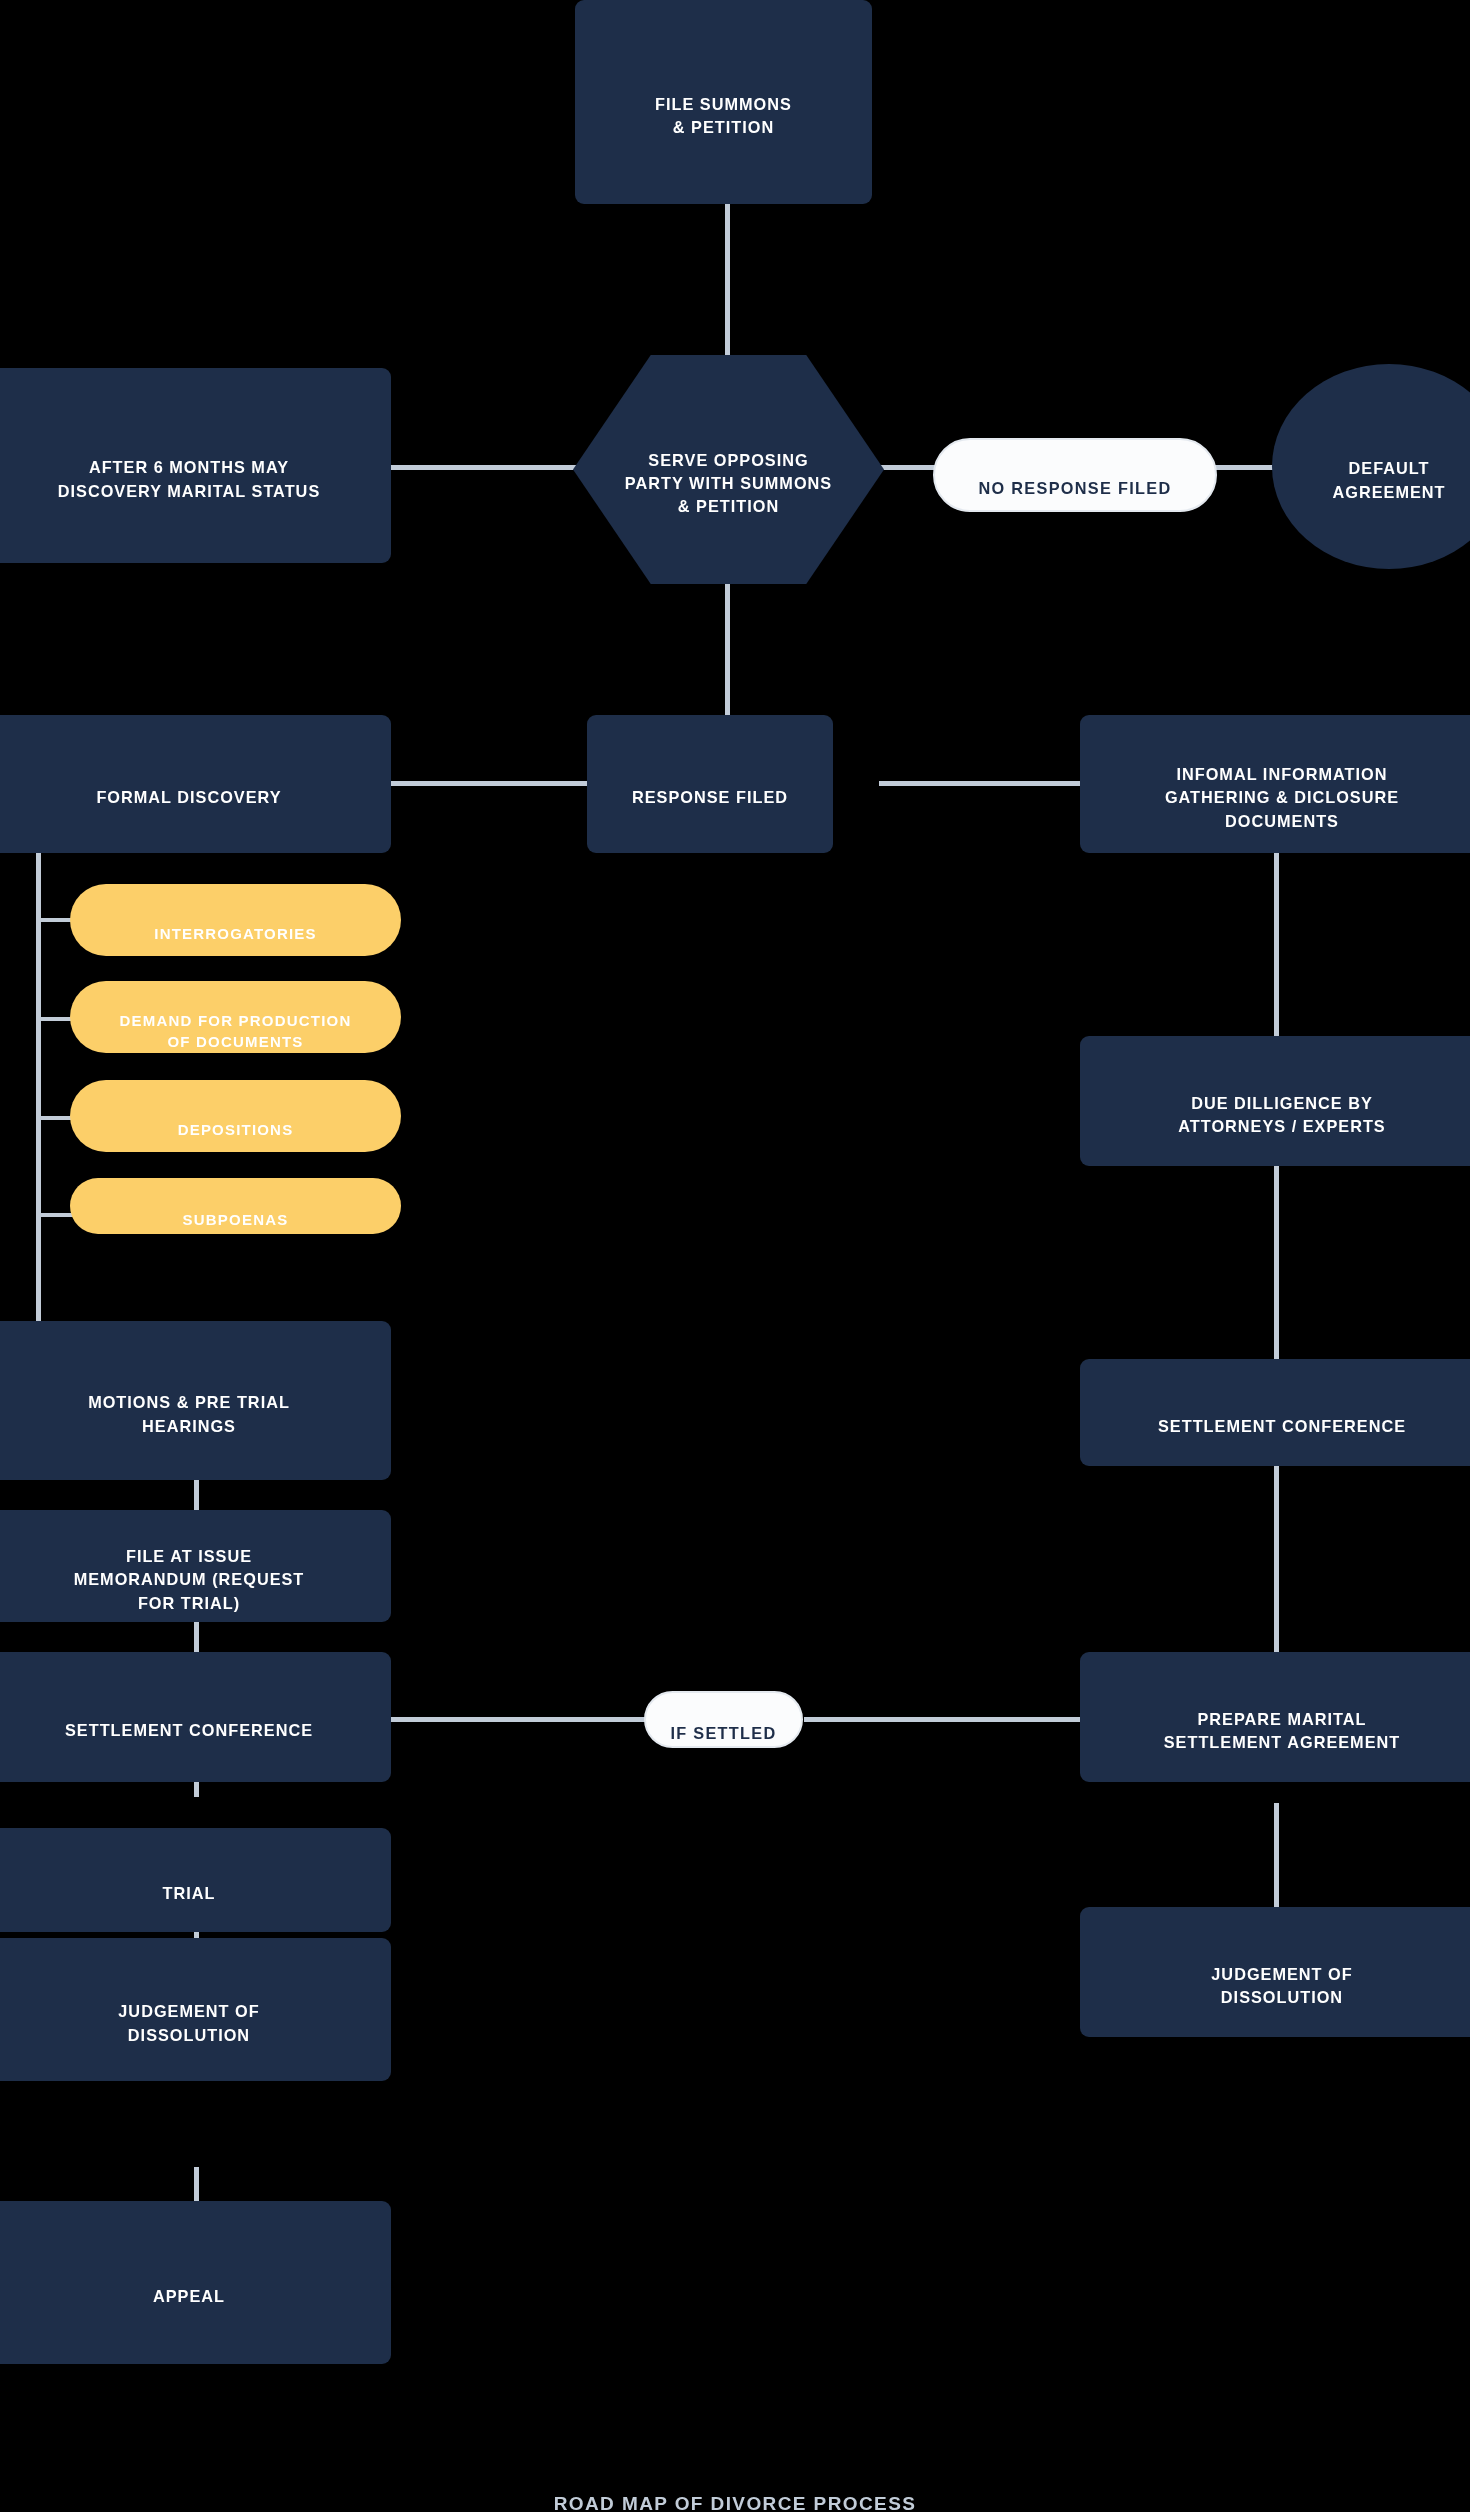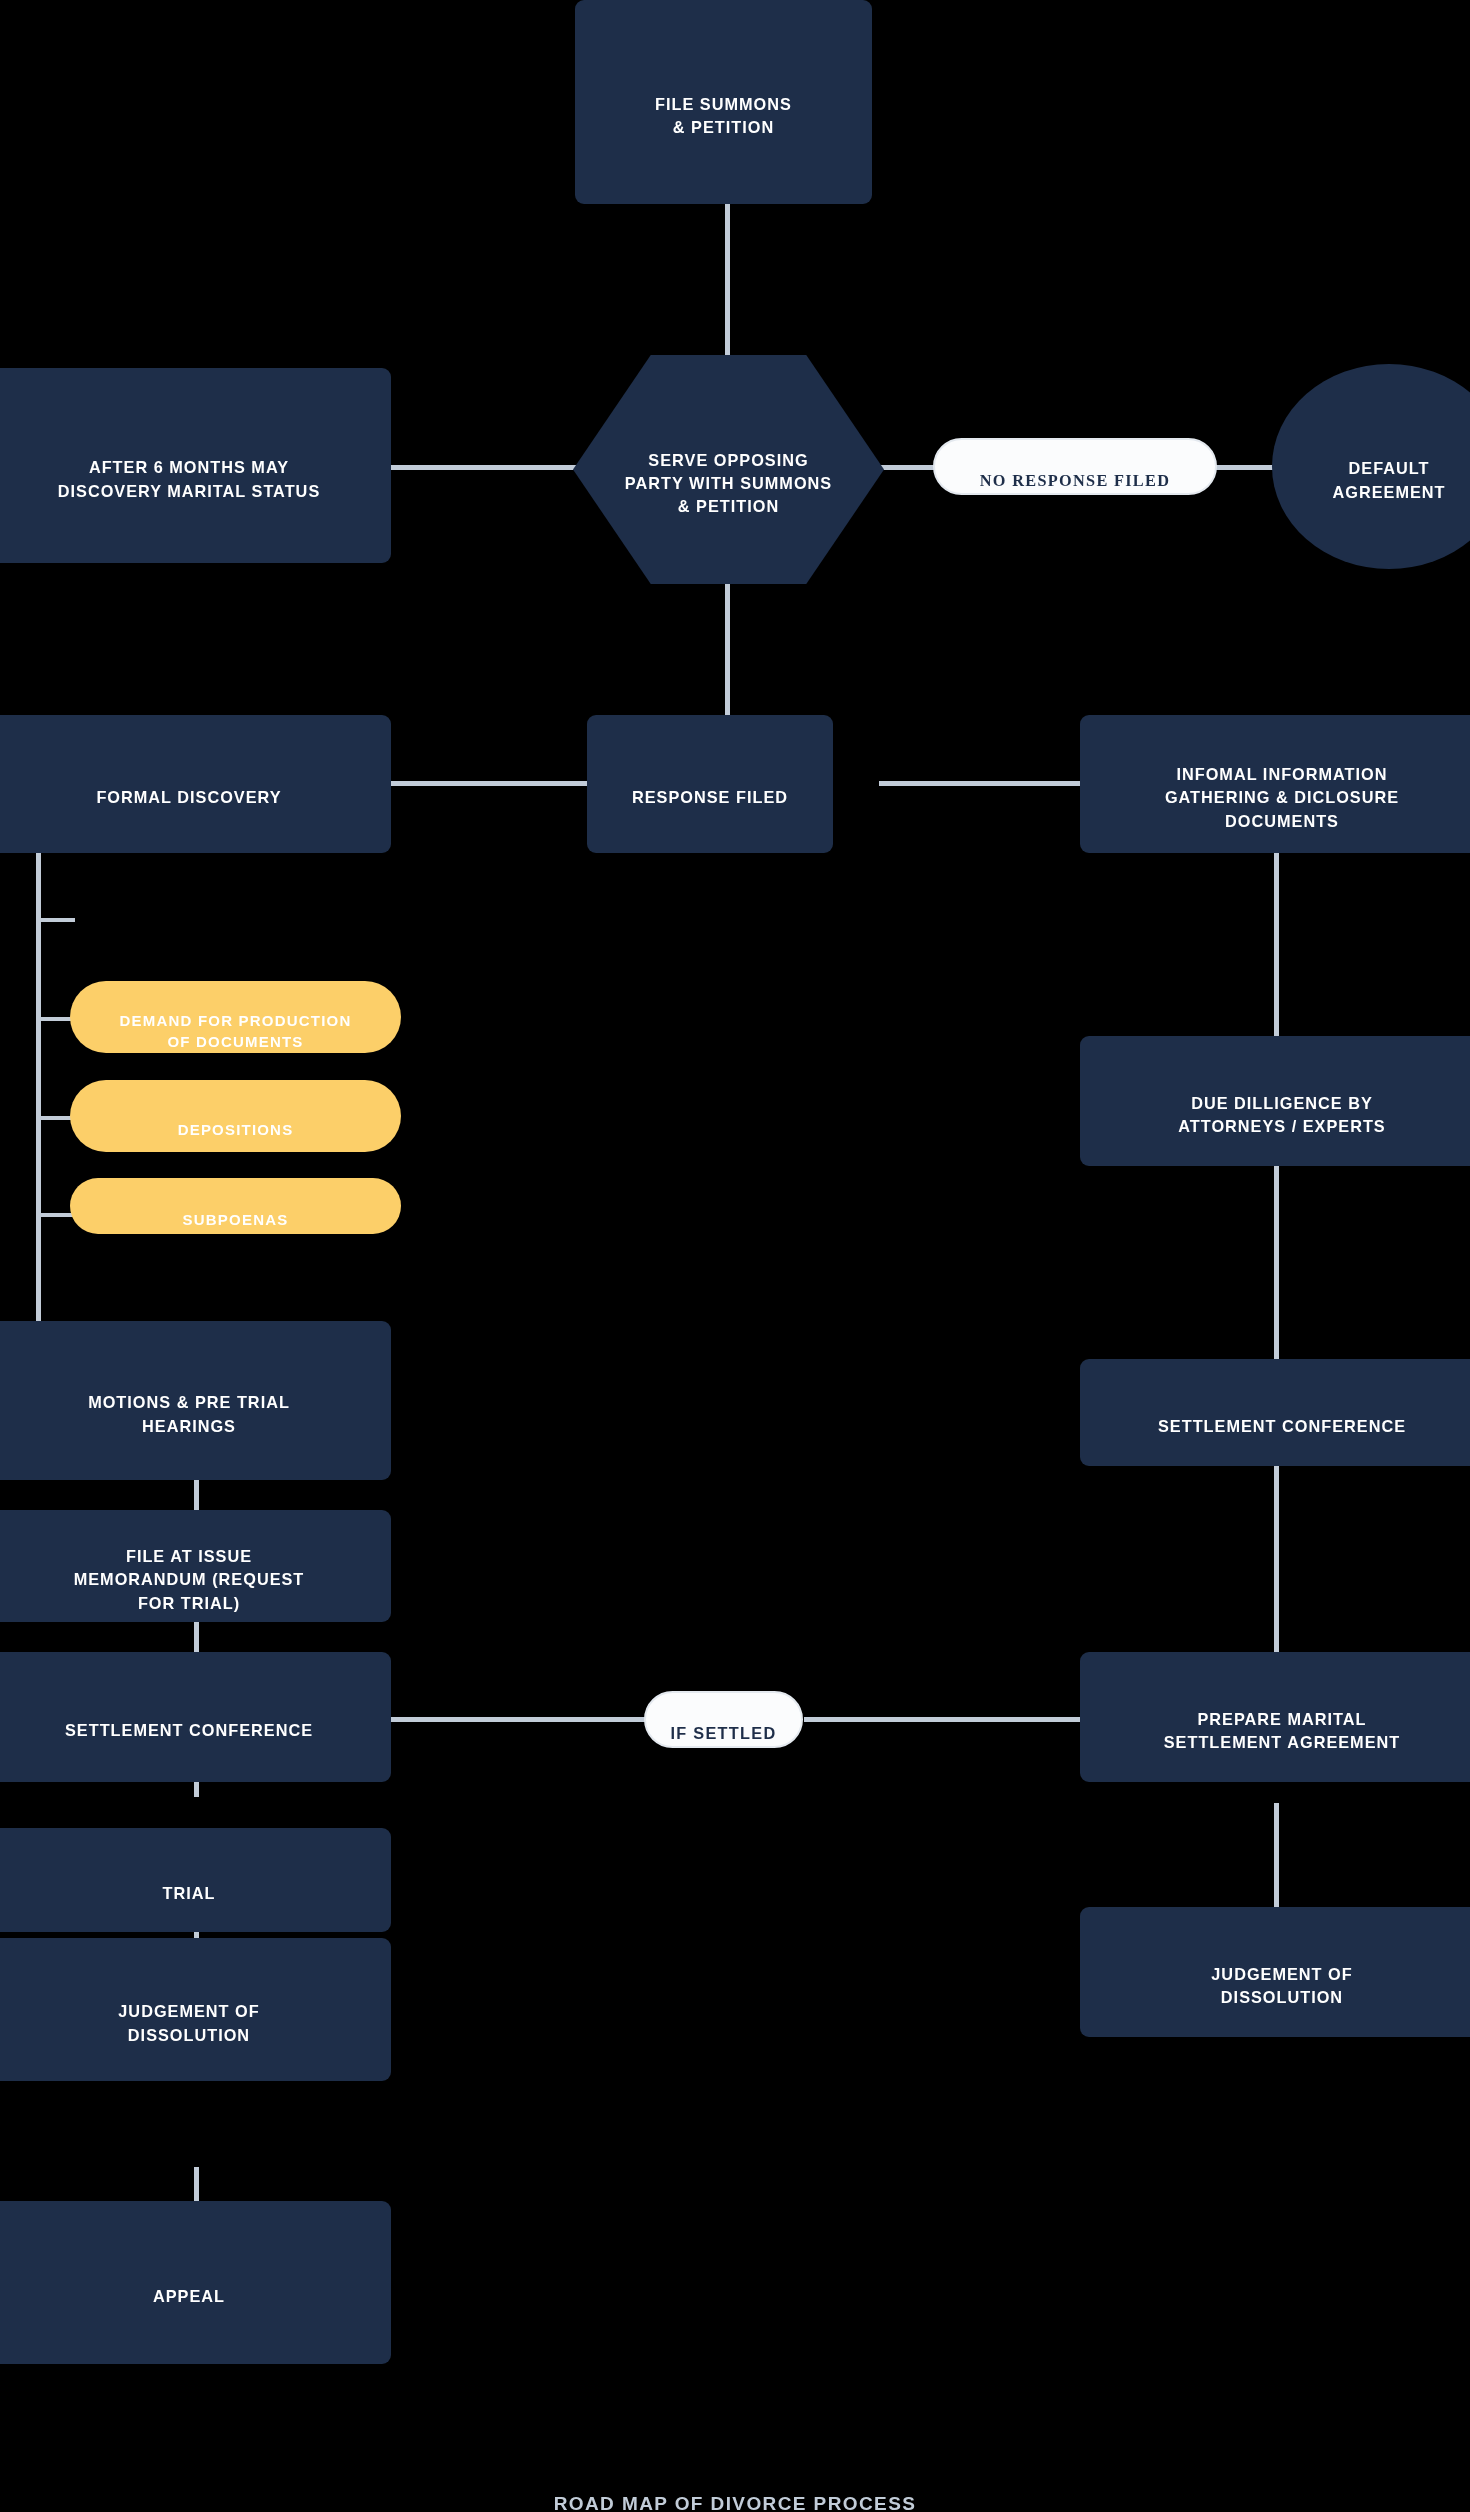--- a/index.html
+++ b/index.html
@@ -142,21 +142,21 @@
   </div>
 
   <div class="node hex" style="left:573px; top:355px; width:311px; height:229px;">
     <span class="txt">
       <span>SERVE OPPOSING</span><br>
       <span>PARTY WITH SUMMONS</span><br>
       <span>&amp; PETITION</span>
     </span>
   </div>
 
-  <div class="node pill-white" style="left:933px; top:438px; width:284px; height:57px;font-family:Liberation Serif, serif;">
+  <div class="node pill-white" style="left:933px; top:438px; width:284px; height:74px;">
     <span class="txt">NO RESPONSE FILED</span>
   </div>
 
   <div class="node circle" style="left:1272px; top:364px; width:234px; height:205px;">
     <span class="txt">
       <span>DEFAULT</span><br>
       <span>AGREEMENT</span>
     </span>
   </div>
 
@@ -169,20 +169,23 @@
   </div>
 
   <div class="node navy" style="left:1080px; top:715px; width:404px; height:138px;">
     <span class="txt">
       <span>INFOMAL INFORMATION</span><br>
       <span>GATHERING &amp; DICLOSURE</span><br>
       <span>DOCUMENTS</span>
     </span>
   </div>
 
+  <div class="node pill-yellow" style="left:70px; top:884px; width:331px; height:72px;">
+    <span class="txt">INTERROGATORIES</span>
+  </div>
 
   <div class="node pill-yellow" style="left:70px; top:1080px; width:331px; height:72px;">
     <span class="txt">DEPOSITIONS</span>
   </div>
 
   <div class="node pill-yellow" style="left:70px; top:981px; width:331px; height:72px;">
     <span class="txt">
       <span>DEMAND FOR PRODUCTION</span><br>
       <span>OF DOCUMENTS</span>
     </span>

